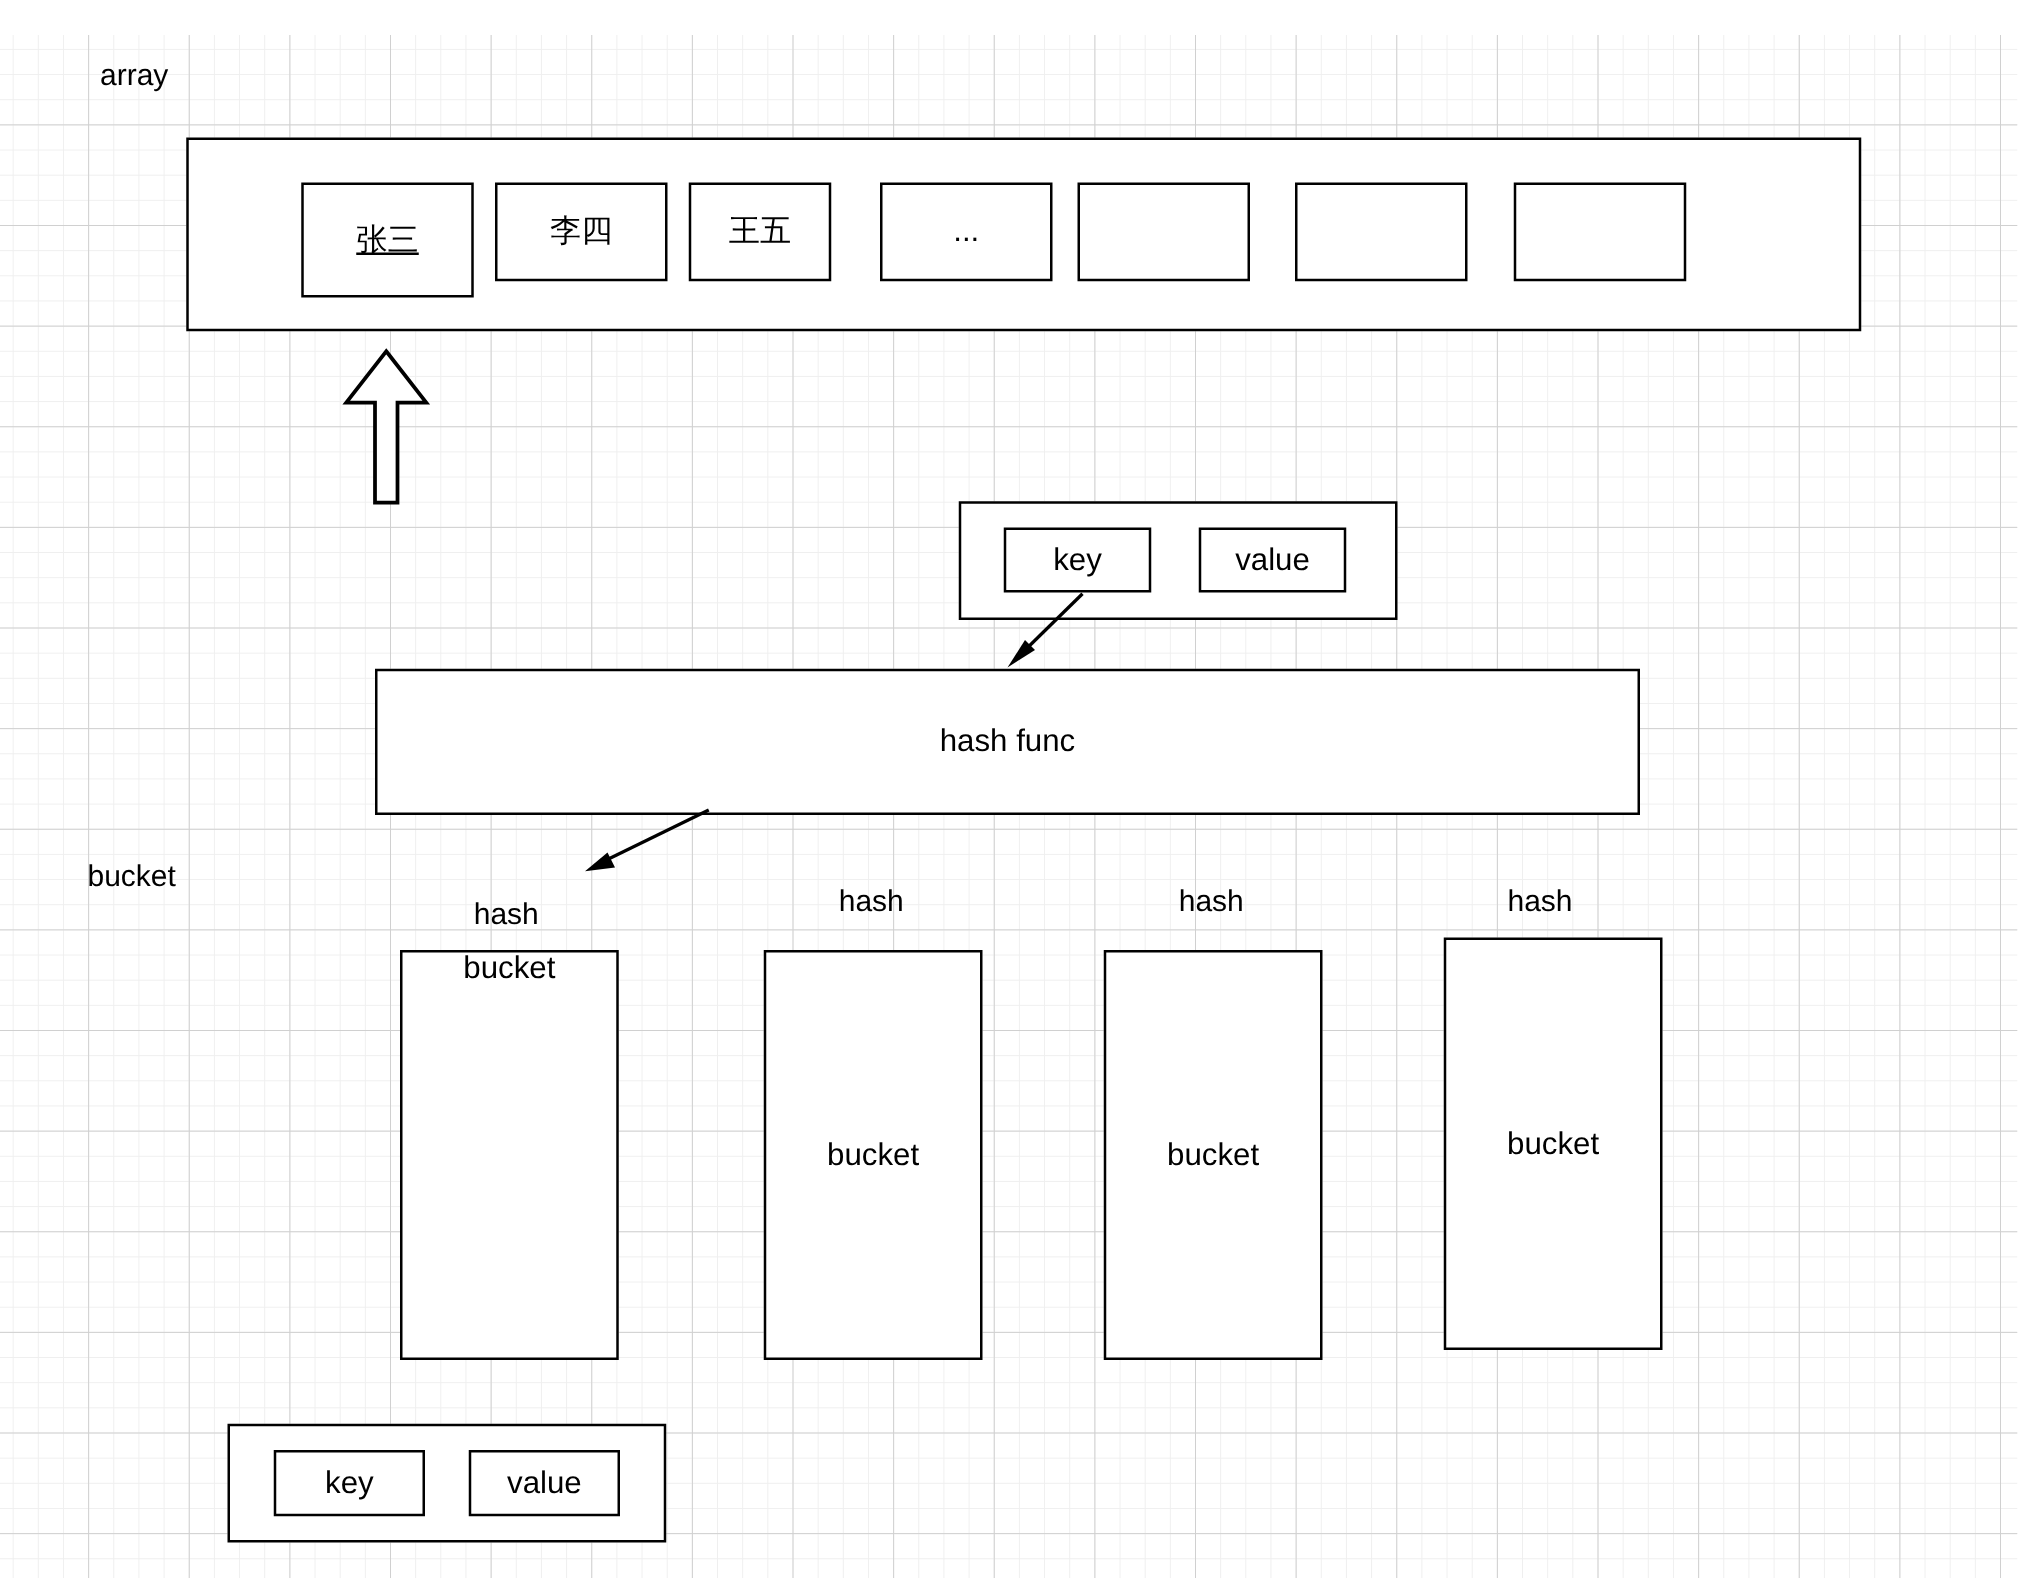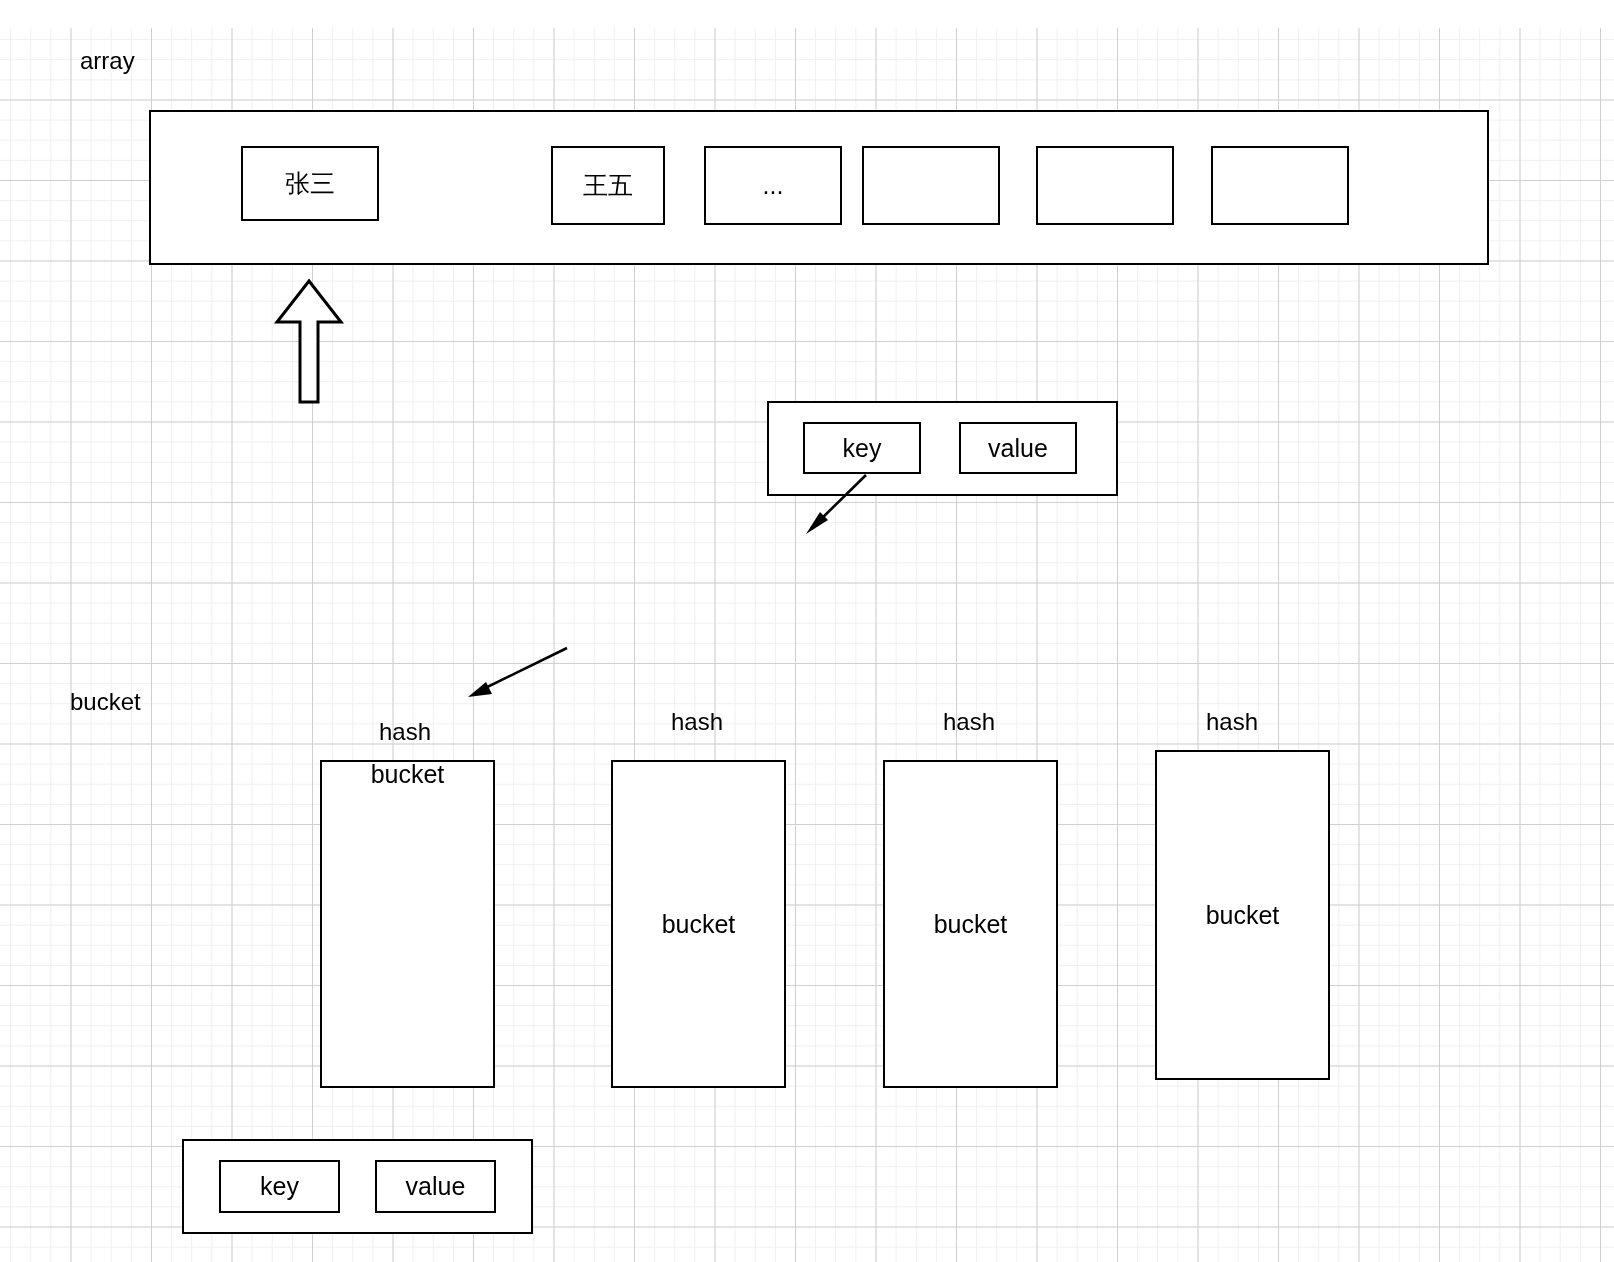--- a/index.html
+++ b/index.html
@@ -62,22 +62,25 @@
 </style>
 </head>
 <body>
 
 <div id="canvas">
 
   <div class="lbl" style="left:80px; top:19px; font-size:24px;">array</div>
 
   <div class="box" style="left:149px; top:82px; width:1340px; height:155px;"></div>
 
-  <div class="cell" style="left:241px; top:118px; width:138px; height:75px;">
+  <div class="cell" style="left:241px; top:118px; width:138px; height:92px;text-decoration:underline;">
     <span class="ctext">张三</span>
+  </div>
+  <div class="cell" style="left:396px; top:118px; width:138px; height:79px;">
+    <span class="ctext">李四</span>
   </div>
   <div class="cell" style="left:551px; top:118px; width:114px; height:79px;">
     <span class="ctext">王五</span>
   </div>
   <div class="cell" style="left:704px; top:118px; width:138px; height:79px;">
     <span class="ctext">...</span>
   </div>
   <div class="cell" style="left:862px; top:118px; width:138px; height:79px;">
     <span class="ctext"></span>
   </div>
@@ -90,20 +93,23 @@
 
 
   <div class="box" style="left:767px; top:373px; width:351px; height:95px;"></div>
   <div class="cell" style="left:803px; top:394px; width:118px; height:52px;">
     <span class="ctext">key</span>
   </div>
   <div class="cell" style="left:959px; top:394px; width:118px; height:52px;">
     <span class="ctext">value</span>
   </div>
 
+  <div class="cell" style="left:300px; top:507px; width:1012px; height:117px;">
+    <span class="ctext">hash func</span>
+  </div>
 
   <div class="lbl" style="left:70px; top:660px; font-size:24px;">bucket</div>
 
   <div class="lbl" style="left:379px; top:690px; font-size:24px;">hash</div>
   <div class="cell" style="left:320px; top:732px; width:175px; height:328px;">
     <span class="ctext" style="position:absolute; top:884px; left:0; width:100%; text-align:center; transform:translateY(-884px);">bucket</span>
   </div>
 
   <div class="lbl" style="left:671px; top:680px; font-size:24px;">hash</div>
   <div class="cell" style="left:611px; top:732px; width:175px; height:328px;">

